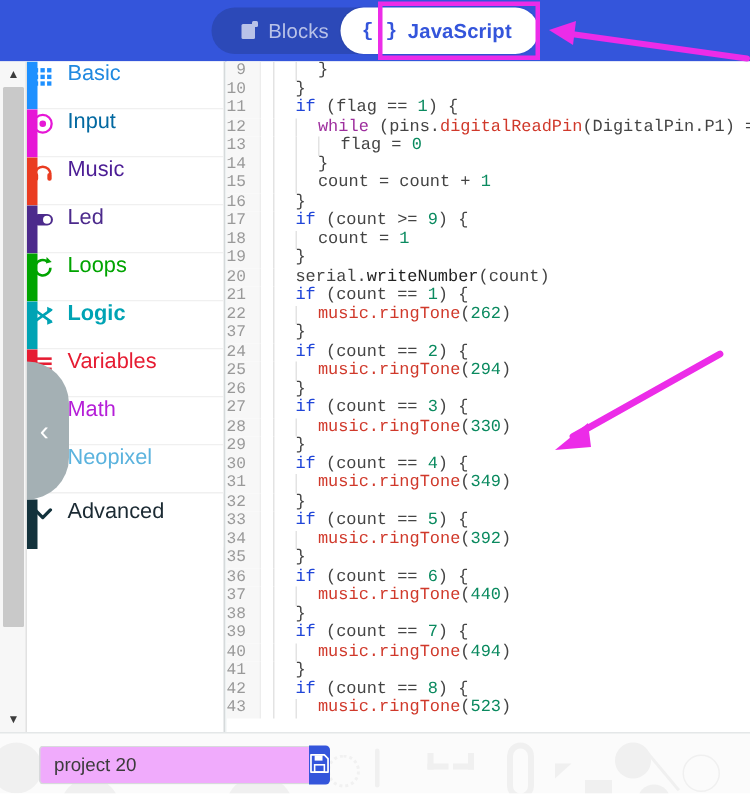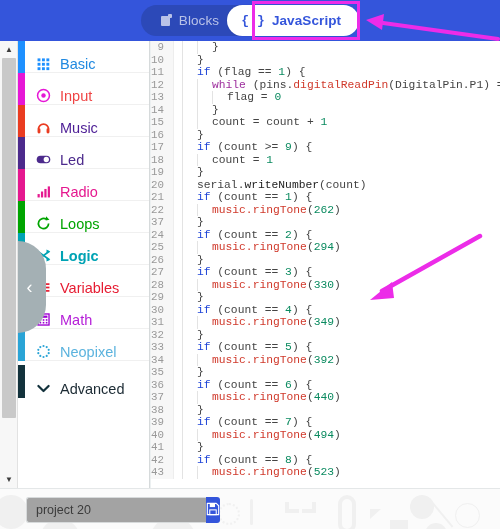--- a/index.html
+++ b/index.html
@@ -84,22 +84,22 @@
     padding: 0 10px 0 14px; border-bottom: 1px solid #eeeeee;
   }
   .search-input {
     flex: 1; border: 0; outline: 0; font-size: 12.5px;
     color: #333; background: transparent;
     font-family: "Liberation Sans", sans-serif;
   }
   .search-input::placeholder { color: #a9a9a9; }
 
   .cat {
-    position: relative; height: 32px; display: flex; align-items: flex-end;
-    padding-left: 15px; border-bottom: 1px solid #f0f0f0;
+    position: relative; height: 32px; display: flex; align-items: flex-start;
+    border-bottom: 1px solid #f0f0f0;
     cursor: pointer; background: #fff;
   }
   .cat .stripe {
     position: absolute; left: 0; top: 0; bottom: -1px; width: 7px;
   }
   .cat .ci {
     width: 20px; height: 18px; margin-right: 7px; flex: 0 0 auto;
     display: flex; align-items: center; justify-content: center;
   }
   .cat .clabel { font-size: 14.5px; }
@@ -151,21 +151,21 @@
   }
   .deco { position: absolute; background: #f0f0f0; }
   .name-wrap {
     position: absolute; left: 26px; top: 8px; width: 182px; height: 26px;
     display: flex;
   }
   .name-input {
     flex: 1; border: 1px solid #d7dadb; border-right: 0;
     border-radius: 3px 0 0 3px; padding: 0 9px;
     font-size: 12.5px; color: #3b3b3b; outline: none;
-    font-family: "Liberation Sans", sans-serif; background: #a3a3a3;
+    font-family: "Liberation Sans", sans-serif; background: #f0abfc;
   }
   .save-btn {
     width: 36px; background: #3455db; border: 0; border-radius: 0 3px 3px 0;
     display: flex; align-items: center; justify-content: center; cursor: pointer;
   }
 
   
   .arrow-svg { position: absolute; pointer-events: none; z-index: 20; }
 </style>
 </head>
@@ -215,21 +215,21 @@
             <span class="clabel" style="color: rgb(32, 137, 224);">Basic</span>
           </div>
           <div class="cat">
             <div class="stripe" style="background: rgb(230, 23, 214);"></div>
             <span class="ci">
               <svg width="17" height="17" viewBox="0 0 20 20">
                 <circle cx="10" cy="10" r="7" fill="none" stroke="#e617d6" stroke-width="1.8"></circle>
            <circle cx="10" cy="10" r="2.6" fill="#e617d6"></circle>
               </svg>
             </span>
-            <span class="clabel" style="color: #ef4444;">Input</span>
+            <span class="clabel" style="color: #0369a1;">Input</span>
           </div>
           <div class="cat">
             <div class="stripe" style="background: rgb(234, 60, 33);"></div>
             <span class="ci">
               <svg width="17" height="17" viewBox="0 0 20 20">
                 <path d="M4 12 A6 6 0 0 1 16 12" fill="none" stroke="#ea3c21" stroke-width="2"></path>
            <rect x="3" y="11" width="3.4" height="6" rx="1.6" fill="#ea3c21"></rect>
            <rect x="13.6" y="11" width="3.4" height="6" rx="1.6" fill="#ea3c21"></rect>
               </svg>
             </span>
@@ -237,32 +237,20 @@
           </div>
           <div class="cat">
             <div class="stripe" style="background: rgb(76, 42, 140);"></div>
             <span class="ci">
               <svg width="17" height="17" viewBox="0 0 20 20">
                 <rect x="2" y="5.5" width="16" height="9" rx="4.5" fill="#4c2a8c"></rect>
            <circle cx="13.3" cy="10" r="3.1" fill="#ffffff"></circle>
               </svg>
             </span>
             <span class="clabel" style="color: rgb(76, 42, 140);">Led</span>
-          </div>
-          <div class="cat">
-            <div class="stripe" style="background: rgb(229, 24, 143);"></div>
-            <span class="ci">
-              <svg width="17" height="17" viewBox="0 0 20 20">
-                <rect x="3" y="13" width="2.6" height="4" fill="#e5188f"></rect>
-           <rect x="7" y="10" width="2.6" height="7" fill="#e5188f"></rect>
-           <rect x="11" y="7" width="2.6" height="10" fill="#e5188f"></rect>
-           <rect x="15" y="4" width="2.6" height="13" fill="#e5188f"></rect>
-              </svg>
-            </span>
-            <span class="clabel" style="color: rgb(229, 24, 143);">Radio</span>
           </div>
           <div class="cat">
             <div class="stripe" style="background: rgb(0, 164, 0);"></div>
             <span class="ci">
               <svg width="17" height="17" viewBox="0 0 20 20">
                 <path d="M16 10 A6 6 0 1 1 13.6 5.2" fill="none" stroke="#00a400" stroke-width="2"></path>
            <path d="M13 1.5 L17 5.5 L12.6 6.6 Z" fill="#00a400"></path>
               </svg>
             </span>
             <span class="clabel" style="color: rgb(0, 164, 0);">Loops</span>

